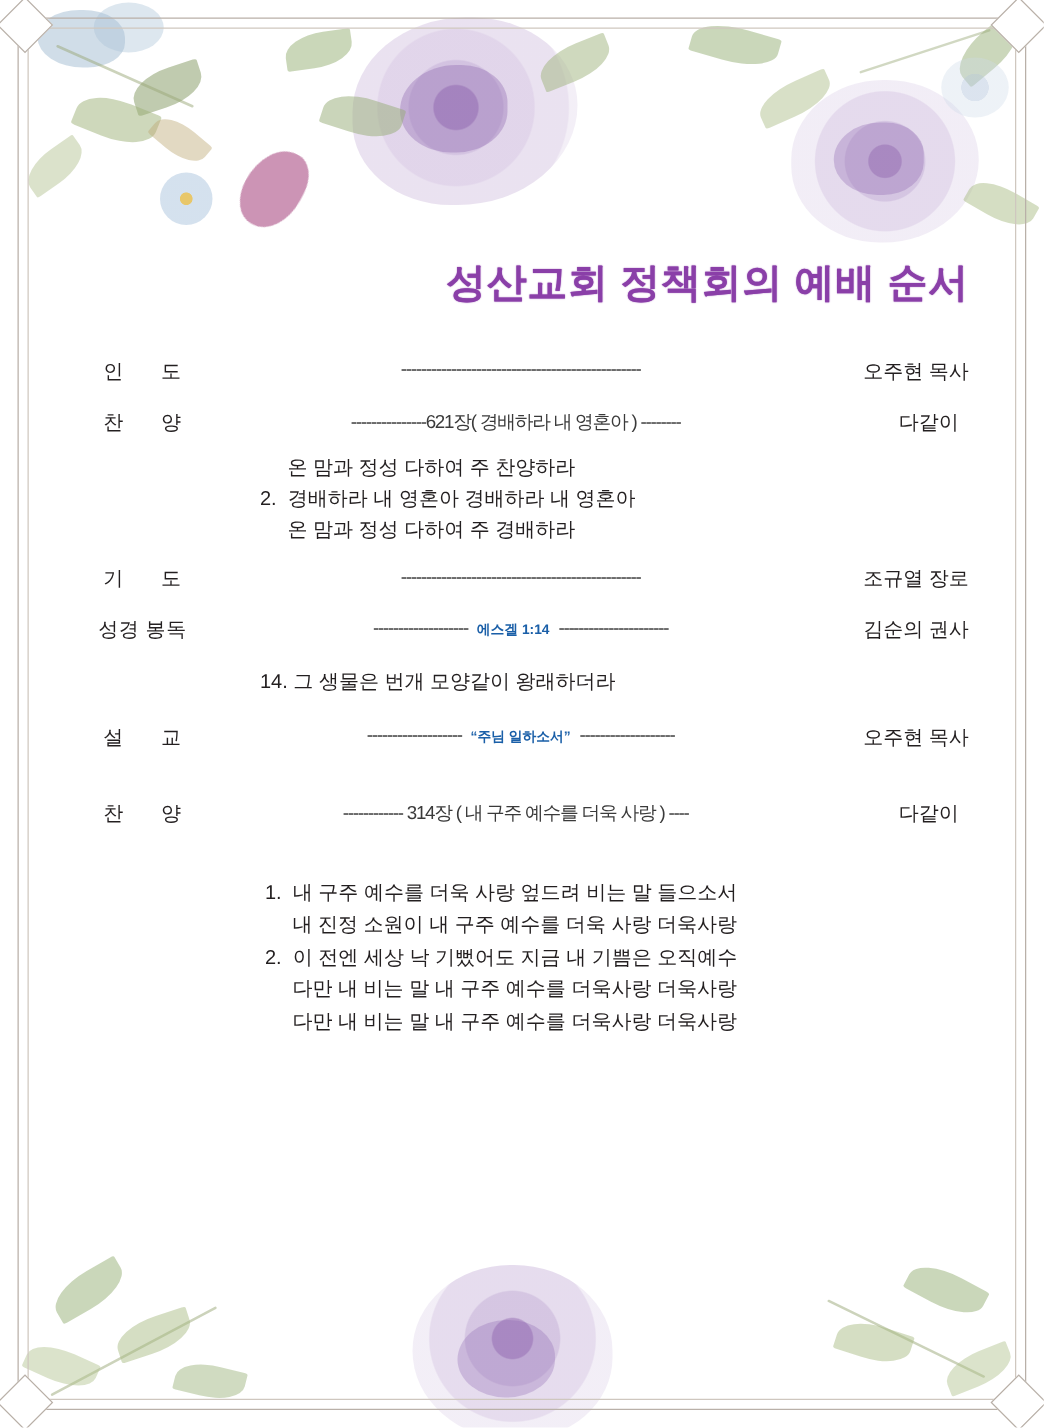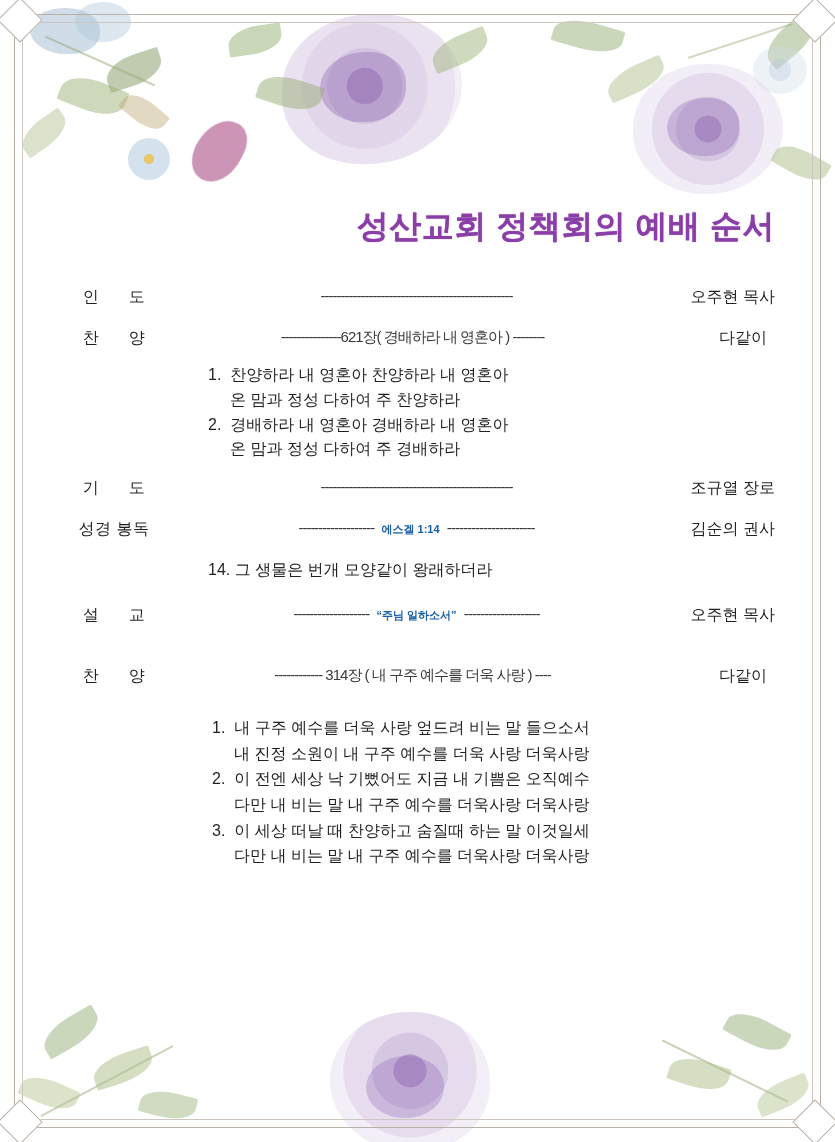--- a/index.html
+++ b/index.html
@@ -168,21 +168,21 @@
   .scripture {
     margin: 20px 0 24px 0;
     padding-left: 148px;
     font-size: 16px;
   }
 
   .spacer-sm { height: 14px; }
   .spacer-lg { height: 34px; }
 
   .hymn-block {
-    margin-top: 28px;
+    margin-top: 40px;
     padding-left: 152px;
     font-size: 16px;
     line-height: 1.6;
   }
 </style>
 </head>
 <body>
 
 <div class="page">
 
@@ -260,21 +260,20 @@
 
       <div class="spacer-sm"></div>
 
       <div class="row">
         <div class="row-label">찬      양</div>
         <div class="row-mid"><span class="dash">---------------621장( 경배하라 내 영혼아 ) --------</span></div>
         <div class="row-right center">다같이</div>
       </div>
 
       <div class="verses">
-        <div class="verse-line">1.  찬양하라 내 영혼아 찬양하라 내 영혼아</div>
         <div class="verse-line indent">온 맘과 정성 다하여 주 찬양하라</div>
         <div class="verse-line">2.  경배하라 내 영혼아 경배하라 내 영혼아</div>
         <div class="verse-line indent">온 맘과 정성 다하여 주 경배하라</div>
       </div>
 
       <div class="row">
         <div class="row-label">기      도</div>
         <div class="row-mid"><span class="dash">------------------------------------------------</span></div>
         <div class="row-right">조규열 장로</div>
       </div>
@@ -305,19 +304,18 @@
         <div class="row-label">찬      양</div>
         <div class="row-mid"><span class="dash">------------  314장 ( 내 구주 예수를 더욱 사랑 ) ----</span></div>
         <div class="row-right center">다같이</div>
       </div>
 
       <div class="hymn-block">
         <div class="verse-line">1.  내 구주 예수를 더욱 사랑 엎드려 비는 말 들으소서</div>
         <div class="verse-line indent">내 진정 소원이 내 구주 예수를 더욱 사랑 더욱사랑</div>
         <div class="verse-line">2.  이 전엔 세상 낙 기뻤어도 지금 내 기쁨은 오직예수</div>
         <div class="verse-line indent">다만 내 비는 말 내 구주 예수를 더욱사랑 더욱사랑</div>
-        <div class="verse-line">3.  이 세상 떠날 때 찬양하고 숨질때 하는 말 이것일세</div>
         <div class="verse-line indent">다만 내 비는 말 내 구주 예수를 더욱사랑 더욱사랑</div>
       </div>
 
     </div>
   </div>
 </div>
 
 </body></html>

